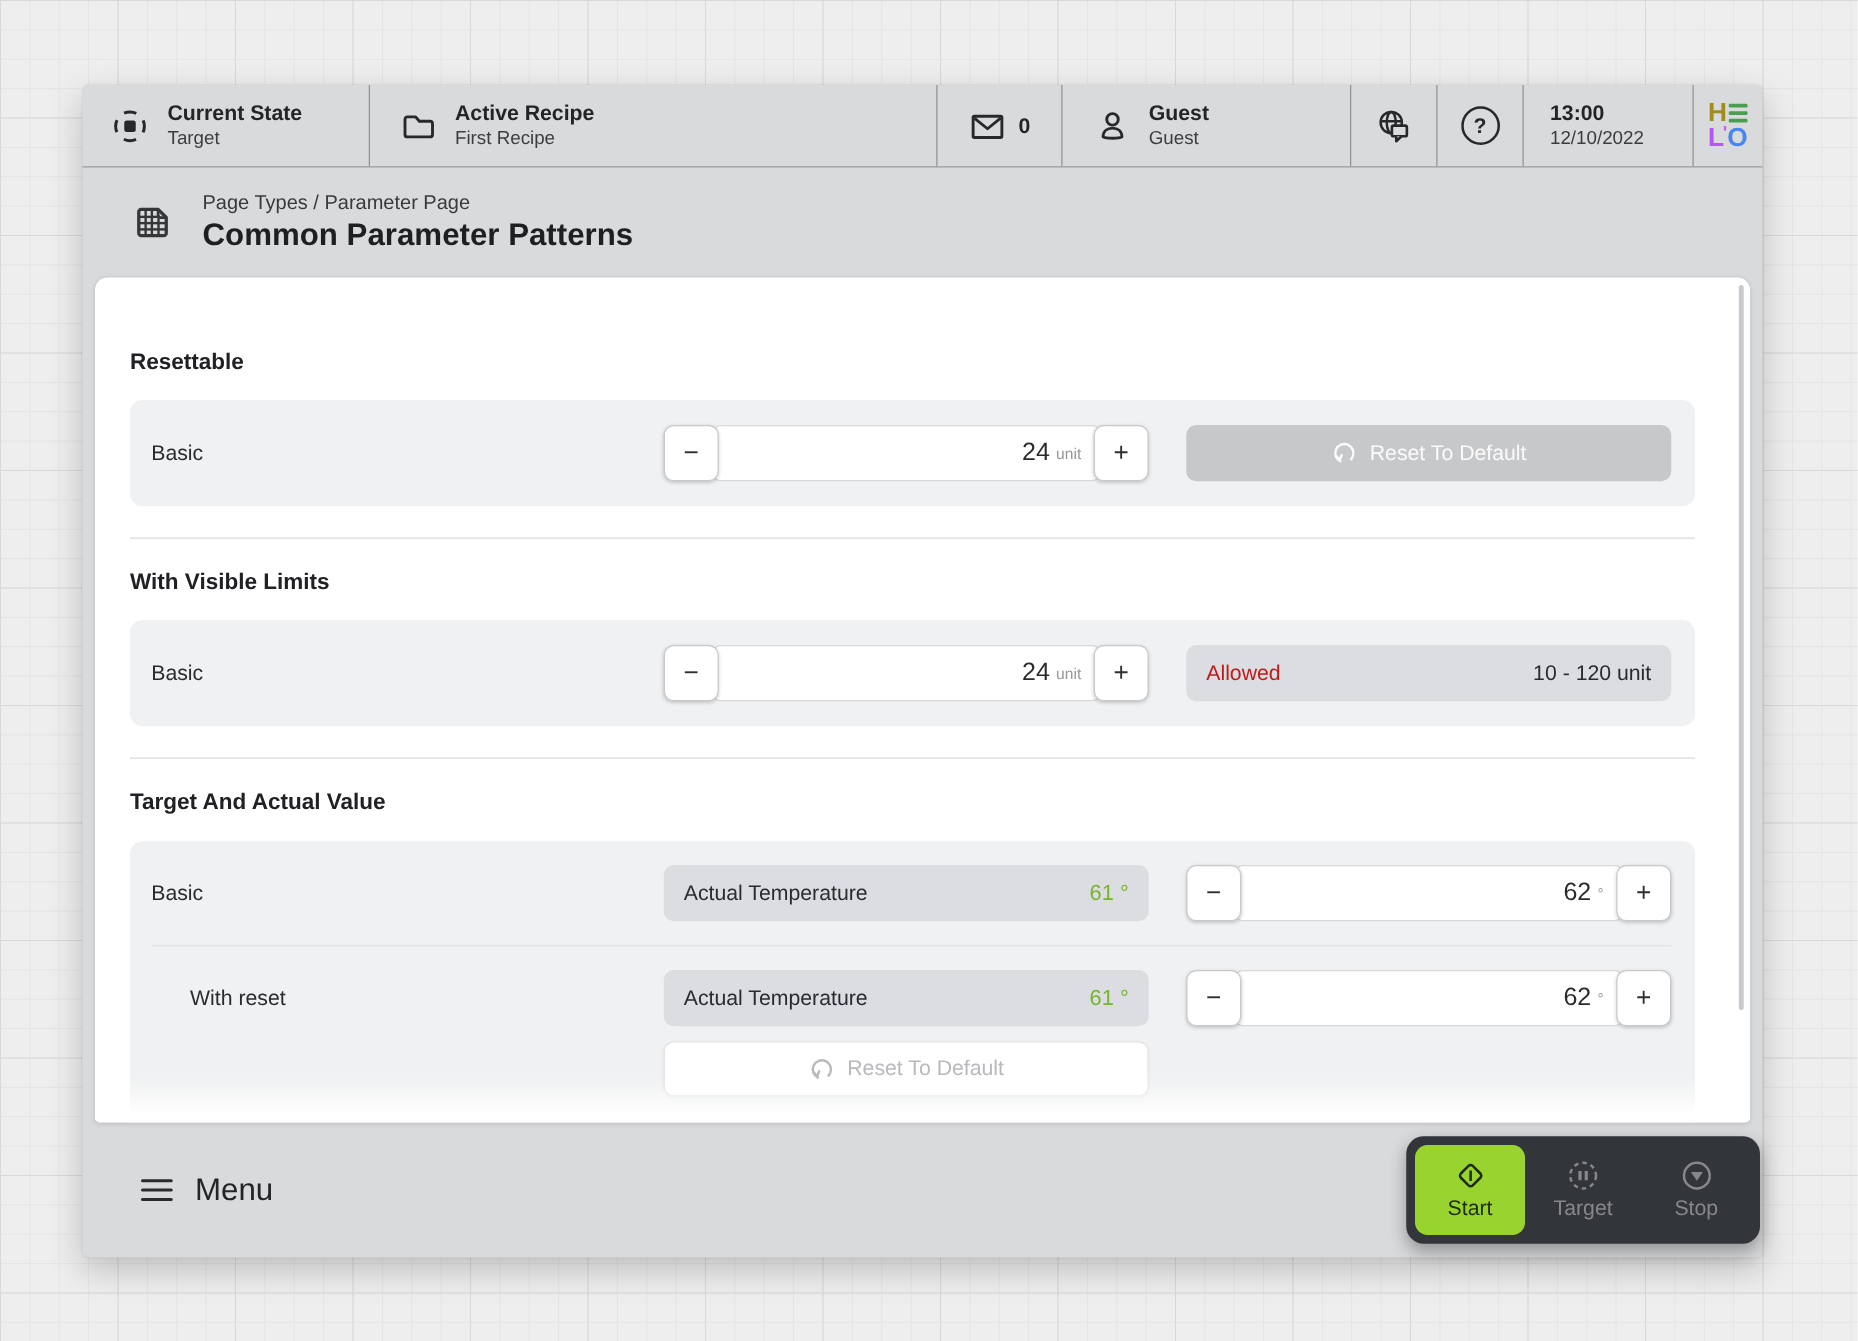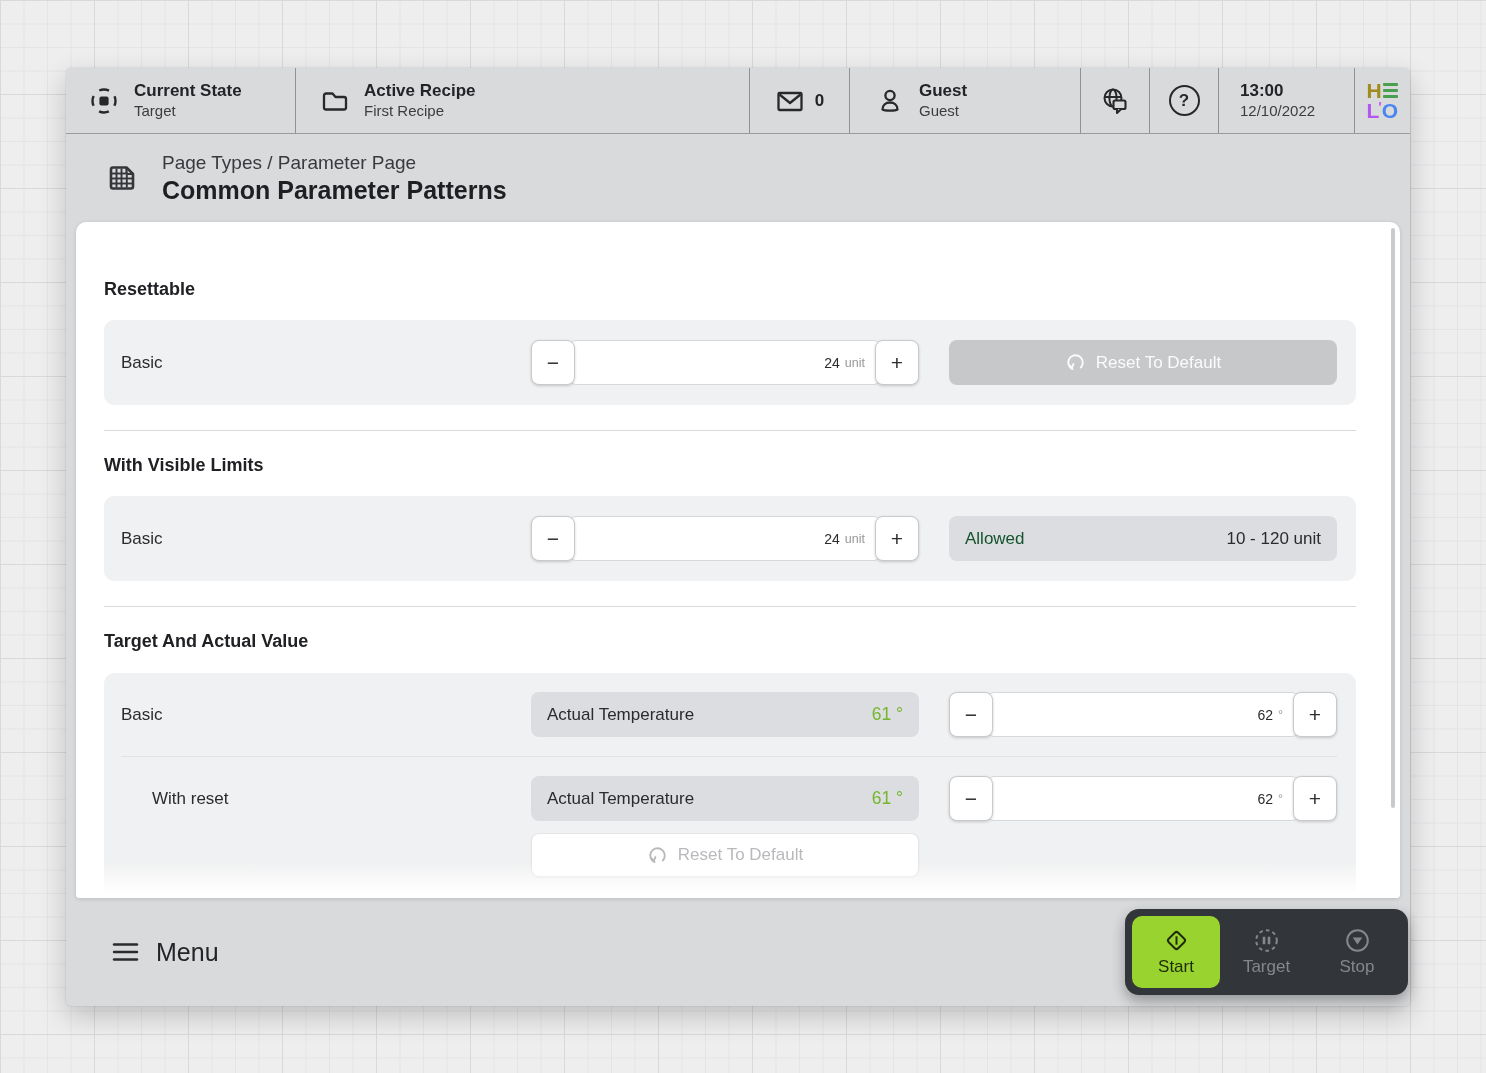--- a/index.html
+++ b/index.html
@@ -47,21 +47,21 @@
   .logo .lt { font-size:21px; font-weight:800; letter-spacing:-1px; line-height:20px; }
   .logo .h { color:#a08d1e; }
   .logo .bars { display:flex; flex-direction:column; gap:2.5px; margin-left:2px; }
   .logo .bars i { display:block; width:15px; height:3.2px; background:#4a9e50; border-radius:1px; }
   .logo .l { color:#b257f0; }
   .logo .apo { color:#cf5bf0; font-size:15px; font-weight:800; margin:-8px 0 0 0; }
   .logo .o { color:#4a86f2; }
   
   .pagehead { height:88px; flex:none; display:flex; align-items:center; padding-left:38px; }
   .pagehead .ph-txt { margin-left:22px; }
-  .breadcrumb { font-size:19px; color:#393a3d; display:block; }
+  .breadcrumb { font-size:16px; color:#393a3d; display:block; }
   .page-title { font-size:25px; font-weight:700; color:#1e1f22; display:block; margin-top:2px; }
   
   .content-wrap { flex:1; padding:0 10px; min-height:0; }
   .card { position:relative; height:100%; background:#fff; border-radius:10px 10px 4px 4px;
     overflow:hidden; padding:0 44px 0 28px; box-shadow:0 1px 4px rgba(0,0,0,.14); }
   .sec-heading { font-size:18px; font-weight:700; color:#202124; }
   .sec-heading.first { margin-top:57px; }
   .sec-heading.next { margin-top:24px; }
   .divider { height:1px; background:#d9d9db; margin-top:25px; }
   .prow { margin-top:20px; height:85px; background:#f0f1f2; border-radius:10px;
@@ -70,33 +70,33 @@
   .gap30 { width:30px; flex:none; }
   
   .stepper { width:388px; flex:none; display:flex; align-items:center; height:45px; }
   .step-btn { width:44px; height:45px; flex:none; background:#fff; border:1px solid #c8c9cc;
     border-radius:8px; box-shadow:0 1px 3px rgba(0,0,0,.18); font-size:21px; color:#2e2f32;
     display:flex; align-items:center; justify-content:center; position:relative; z-index:2;
     font-family:inherit; cursor:pointer; }
   .step-input { flex:1; height:45px; background:#fff; border:1px solid #d7d8da; border-radius:6px;
     margin:0 -5px; position:relative; z-index:1; display:flex; align-items:center;
     justify-content:flex-end; padding-right:14px; }
-  .step-val { font-size:14px; color:#2a2b2e; }
+  .step-val { font-size:20px; color:#2a2b2e; }
   .step-unit { font-size:12.5px; color:#96979a; margin-left:5px; }
   
   .reset-gray { width:388px; flex:none; height:45px; background:#c7c8ca; border:none; border-radius:8px;
     color:#fbfbfc; font-size:17px; display:flex; align-items:center; justify-content:center;
     gap:10px; font-family:inherit; cursor:default; }
   .reset-white { height:44px; background:#fff; border:1px solid #e4e4e6; border-radius:8px;
     color:#b8b9bc; font-size:17px; display:flex; align-items:center; justify-content:center;
     gap:10px; font-family:inherit; box-shadow:0 1px 2px rgba(0,0,0,.06); cursor:default; }
   
   .allowed-box { width:388px; flex:none; height:45px; background:#dcdde0; border-radius:8px;
     display:flex; align-items:center; justify-content:space-between; padding:0 16px; font-size:17px; }
-  .allowed-label { color:#14532d; }
+  .allowed-label { color:#b91c1c; }
   .allowed-range { color:#2a2b2e; }
   .group { margin-top:21px; background:#f0f1f2; border-radius:10px; }
   .group-row { display:flex; align-items:center; padding:19px 19px 19px 17px; }
   .group-row.tight { padding-bottom:12px;padding-left:48px; }
   .group-divider { height:1px; background:#e3e3e5; margin:0 19px 0 17px; }
   .value-box { width:388px; flex:none; height:45px; background:#dcdde0; border-radius:8px;
     display:flex; align-items:center; justify-content:space-between; padding:0 16px;margin-left:12px; }
   .vb-label { font-size:17px; color:#2a2b2e; }
   .vb-val { font-size:17.5px; font-weight:500; color:#74b62c; }
   .group-subrow { display:flex; padding:0 19px 0 17px; }

